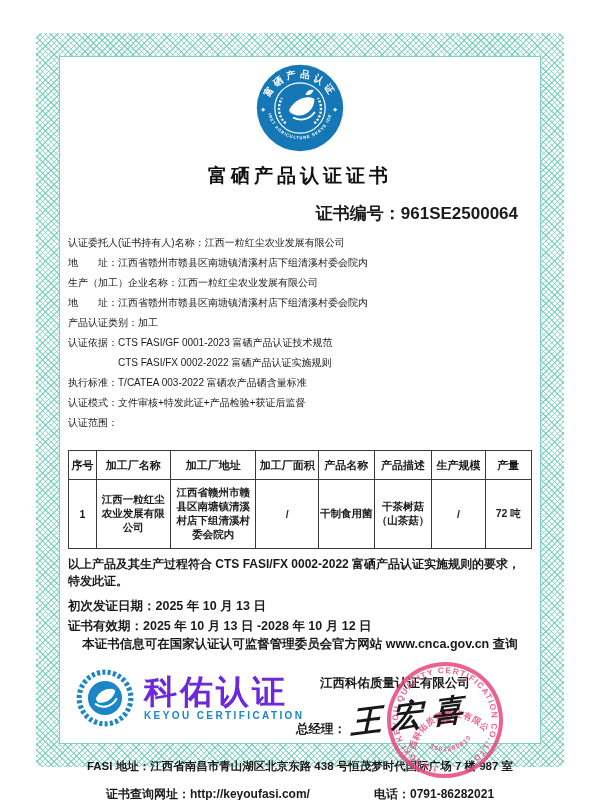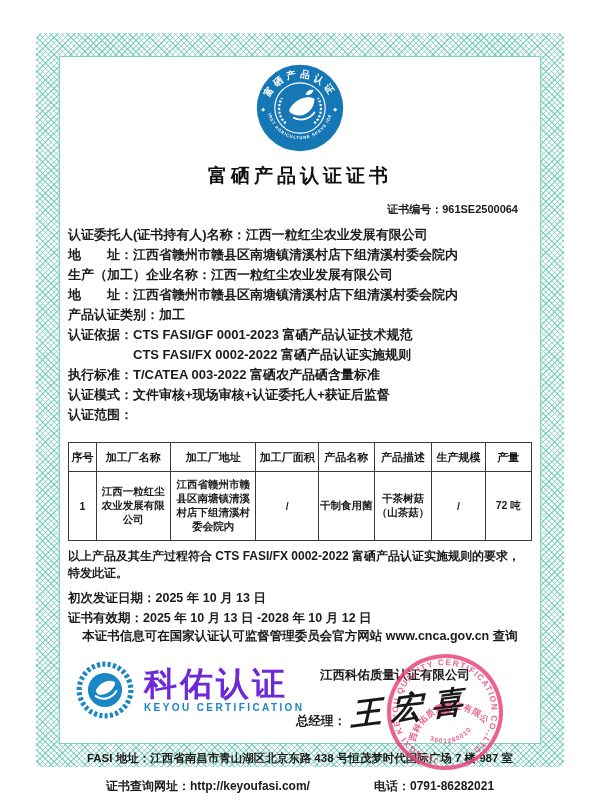--- a/index.html
+++ b/index.html
@@ -20,23 +20,23 @@
     position:absolute;left:59px;top:56px;right:59px;bottom:56px;
     background:#fff;border:1px solid #7fd2be;box-sizing:border-box;
     padding:4px 8px 0 8px;
   }
   .logo-wrap{text-align:center;margin-top:2px;}
   .cert-title{
     text-align:center;font-size:19px;font-weight:900;letter-spacing:4px;
     margin-top:6px;color:#111;
   }
   .cert-no-line{
-    text-align:right;font-weight:bold;font-size:11px;margin:13px 14px 0 0;
-  }
-  .fields{margin-top:8px;font-size:13px;font-weight:bold;line-height:20px;}
+    text-align:right;font-weight:bold;font-size:17px;margin:13px 14px 0 0;
+  }
+  .fields{margin-top:8px;font-size:10px;font-weight:normal;line-height:20px;}
   .frow{display:flex;}
   .frow .lbl{white-space:pre;flex:0 0 auto;}
   .frow .val{flex:1 1 auto;}
   .scope-table{
     width:100%;border-collapse:collapse;margin-top:17px;
     font-size:10.5px;font-weight:bold;text-align:center;
   }
   .scope-table th,.scope-table td{
     border:1px solid #3a3a3a;padding:2px 1px;white-space:pre-line;
   }
@@ -133,21 +133,21 @@
           <div>CTS FASI/GF 0001-2023 富硒产品认证技术规范</div>
           <div>CTS FASI/FX 0002-2022 富硒产品认证实施规则</div>
         </span>
       </div>
     <div class="frow">
         <span class="lbl">执行标准：</span>
         <span class="val">T/CATEA 003-2022 富硒农产品硒含量标准</span>
       </div>
     <div class="frow">
         <span class="lbl">认证模式：</span>
-        <span class="val">文件审核+现场审核+认证委托人+获证后监督</span>
+        <span class="val">文件审核+特发此证+产品检验+获证后监督</span>
       </div>
     <div class="frow">
         <span class="lbl">认证范围：</span>
         <span class="val"></span>
       </div>
   </div>
 
   <table class="scope-table">
     <colgroup>
       <col style="width:6%">

